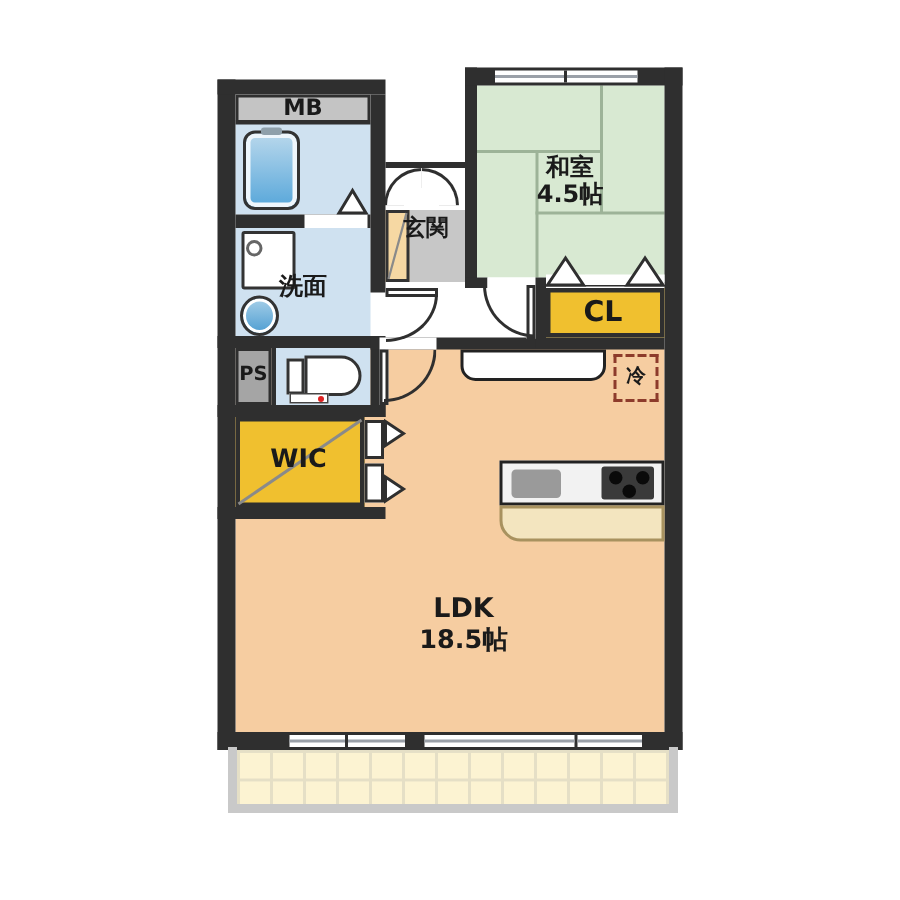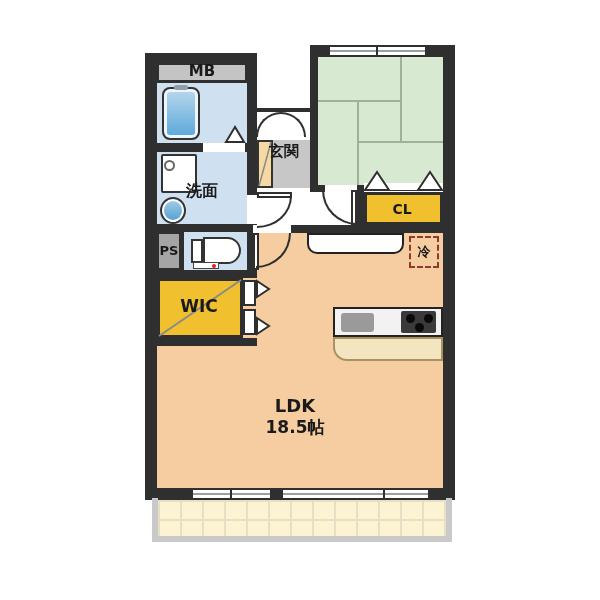--- a/index.html
+++ b/index.html
@@ -173,20 +173,24 @@
     <polygon points="257,318 269,326 257,334" fill="#fff" stroke="#2f2f2f" stroke-width="2"></polygon>
     <line x1="159" y1="336" x2="241" y2="280" stroke="#8a8a8a" stroke-width="2"></line>
     <line x1="271" y1="142" x2="259" y2="186" stroke="#8a8a8a" stroke-width="1.5"></line>
   </svg>
 
   <div class="lbl" style="left:202px;top:72px;font-size:15px;">MB</div>
   <div class="lbl" style="left:202px;top:191px;font-size:16px;">洗面</div>
   <div class="lbl" style="left:169px;top:251px;font-size:13px;">PS</div>
   <div class="lbl" style="left:199px;top:307px;font-size:17px;">WIC</div>
   <div class="lbl" style="left:284px;top:152px;font-size:15px;">玄関</div>
-  <div class="lbl" style="left:402px;top:209px;font-size:14px;">CL</div>
+  <div class="lbl" style="left:380px;top:121px;font-size:16px;">
+    <span>和室</span><br>
+    <span>4.5帖</span>
+  </div>
+  <div class="lbl" style="left:402px;top:209px;font-size:19px;">CL</div>
   <div class="lbl" style="left:424px;top:252px;font-size:13px;">冷</div>
-  <div class="lbl" style="left:295px;top:417px;font-size:18px;">
+  <div class="lbl" style="left:309px;top:417px;font-size:18px;">
     <span>LDK</span><br>
     <span style="font-size:17px;">18.5帖</span>
   </div>
 
 </div>
 
 </body></html>

